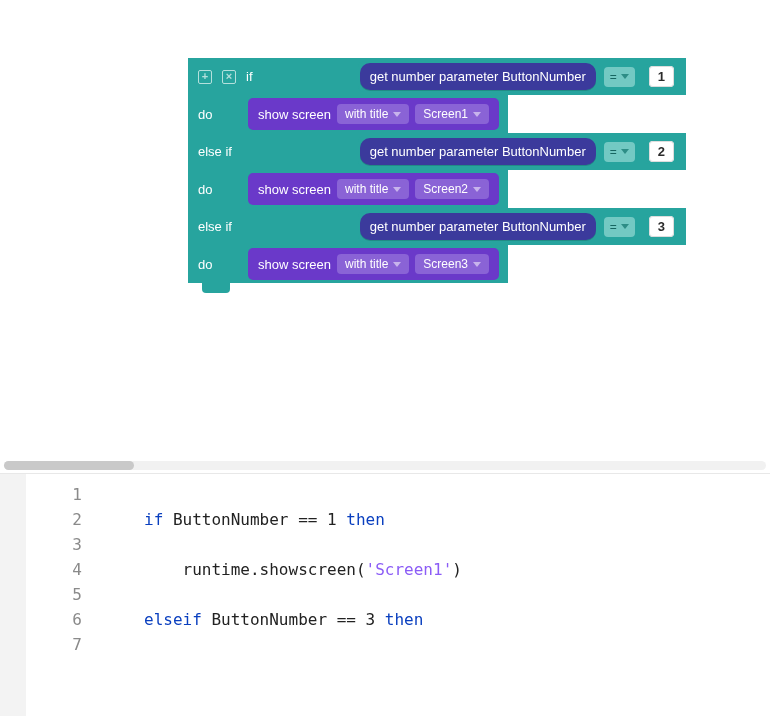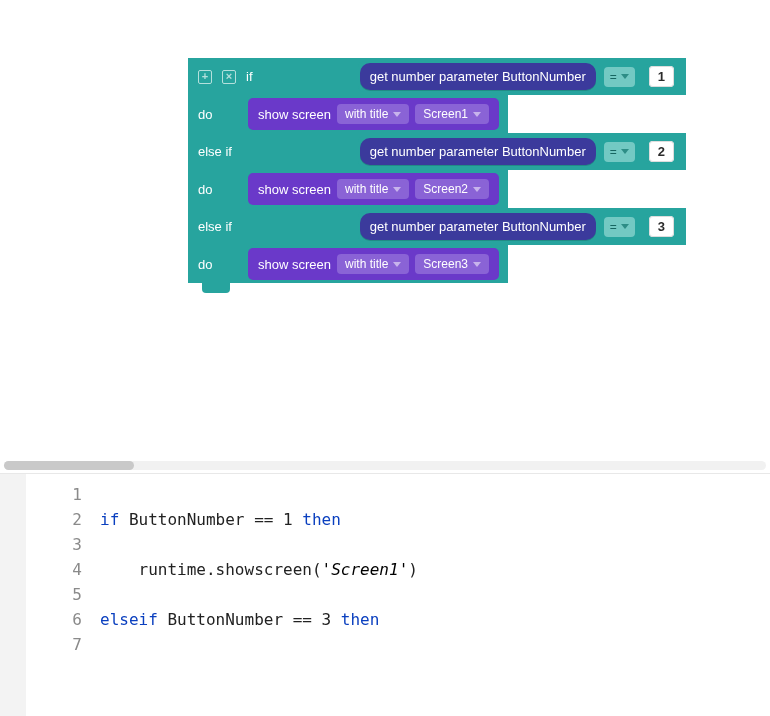--- a/index.html
+++ b/index.html
@@ -226,23 +226,24 @@
     color: #8a8a8a;
     padding: 8px 14px 0 0;
     background: #fff;
     user-select: none;
   }
   .gutter div { height: 25px; }
   .code {
     padding: 8px 0 0 4px;
     color: #222;
     white-space: pre;
+    margin-left: 44px;
   }
   .code .kw2 { color: #0a3fbf; }
-  .code .str { color: #000000; font-style: italic; }
+  .code .str { color: #8b5cf6; }
   .code-line { height: 25px; }
 
 </style>
 </head>
 <body>
 
 <div class="block-area">
   <div class="block-stack">
 
     <div class="teal-row cond row-if">

